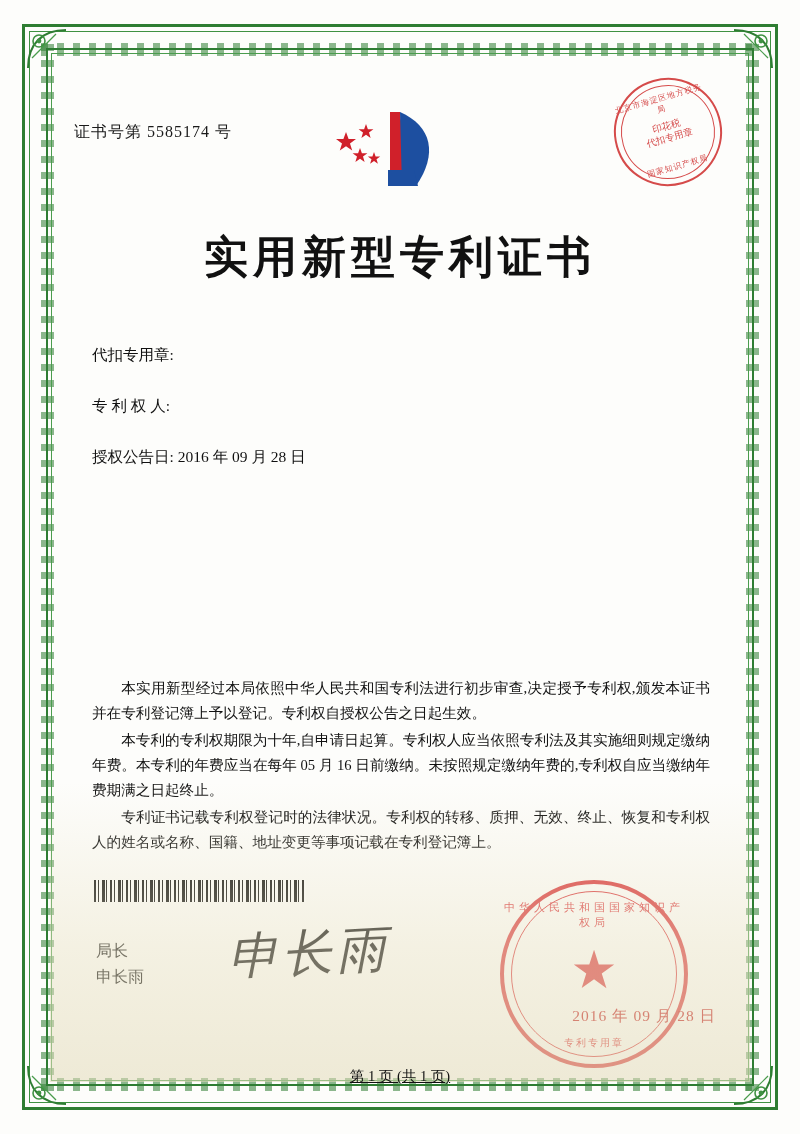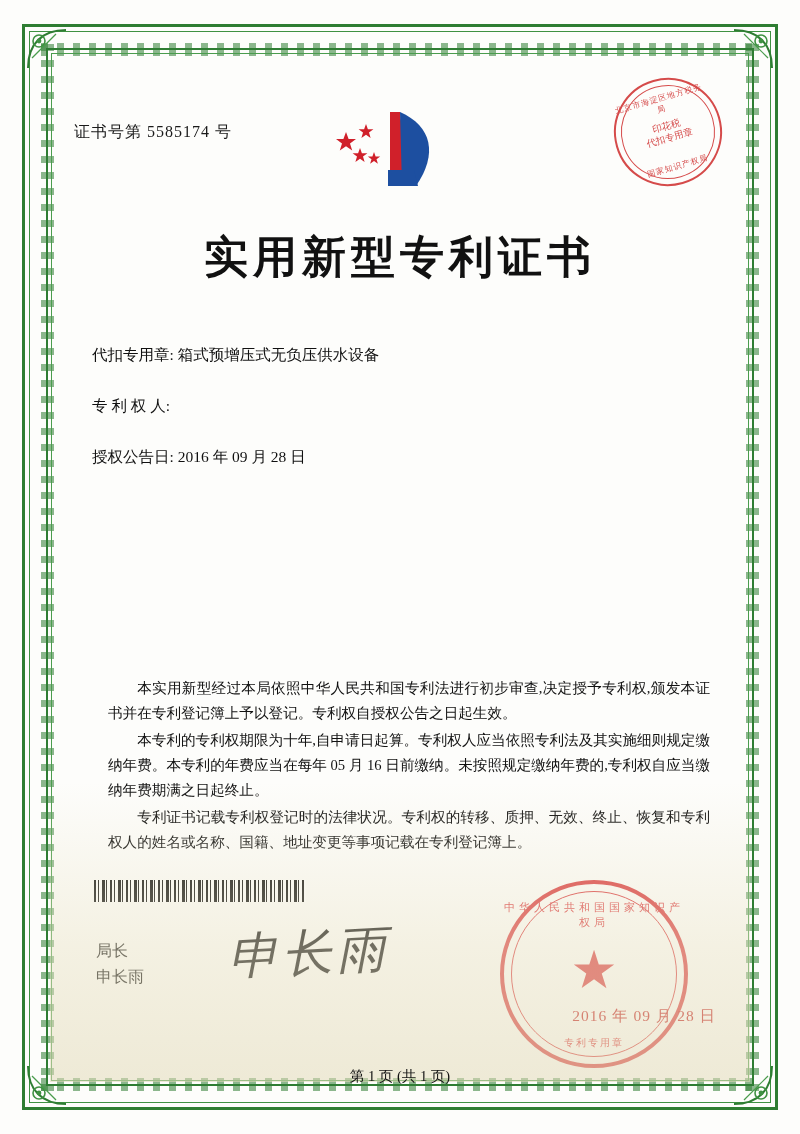--- a/index.html
+++ b/index.html
@@ -163,21 +163,21 @@
     position: absolute;
     left: 92px;
     top: 676px;
     width: 618px;
     font-size: 14.6px;
     line-height: 25px;
     color: #111;
     text-align: justify;
   }
   .body-text p {
-    margin: 0 0 2px 16px;
+    margin: 0 0 2px 0;
     text-indent: 2em;
   }
 
   
   .barcode {
     position: absolute;
     left: 94px;
     top: 880px;
     width: 212px;
     height: 22px;
@@ -251,20 +251,21 @@
     letter-spacing: 1px;
   }
 
   .page-num {
     position: absolute;
     left: 0; right: 0;
     bottom: 48px;
     text-align: center;
     font-size: 14.5px;
     color: #111;
+    text-decoration: underline;
   }
 
   
   .paper-tone {
     position: absolute;
     left: 50px; right: 50px; bottom: 52px;
     height: 300px;
     background: linear-gradient(180deg, rgba(236,230,205,0) 0%, rgba(233,226,196,0.45) 55%, rgba(226,218,184,0.55) 100%);
     pointer-events: none;
   }
@@ -336,21 +337,20 @@
       </div>
       <div class="arc arc-bottom">国家知识产权局</div>
     </div>
   </div>
 
   <div class="title">实用新型专利证书</div>
 
   <div class="fields">
     <div class="field">
       <span class="lab">代扣专用章:</span>
-      <span class="val">箱式预增压式无负压供水设备</span>
     </div>
     <div class="field">
       <span class="lab">专 利 权 人:</span>
     </div>
     <div class="field">
       <span class="lab">授权公告日:</span>
       <span class="val">2016 年 09 月 28 日</span>
     </div>
   </div>
 

